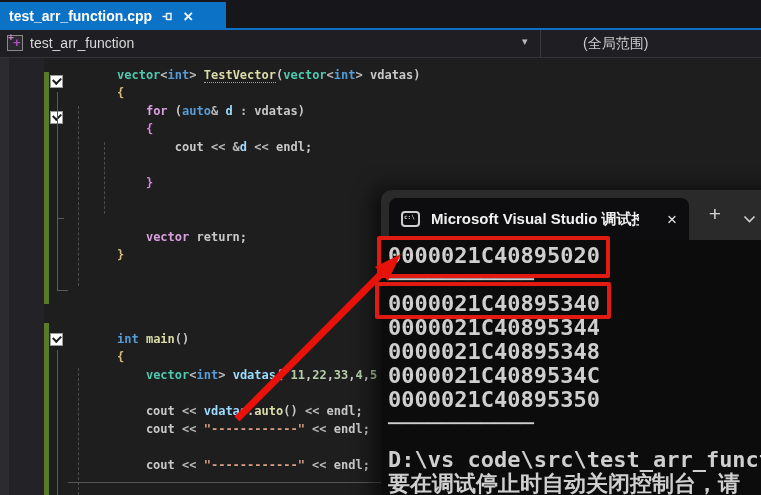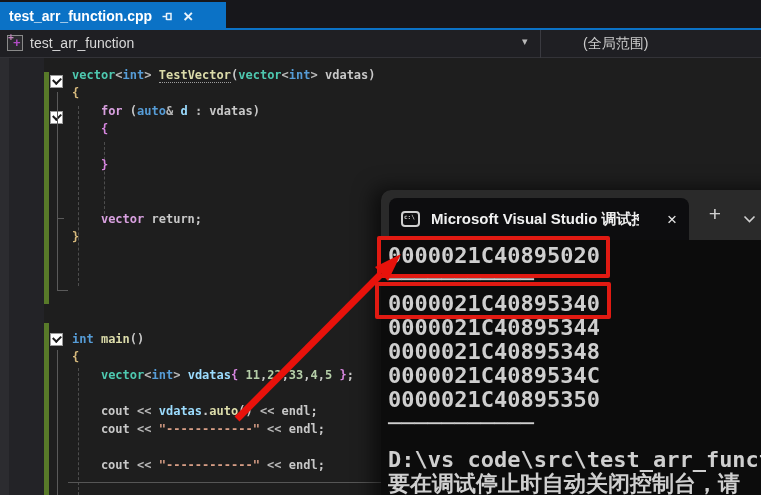--- a/index.html
+++ b/index.html
@@ -44,21 +44,21 @@
   .guide { position:absolute; width:0; border-left:1px dashed #4d4d4d; }
   .g1 { left:78px; top:106px; height:180px; }
   .g2 { left:104px; top:142px; height:72px; }
   .g3 { left:78px; top:368px; height:127px; }
   .hline { position:absolute; left:68px; top:482px; width:313px; height:1px; background:#565656; }
 
   
   .code-area { position:absolute; left:72px; top:0; }
   .code-block { position:absolute; left:0; }
   .code-line { height:18px; line-height:18px; white-space:pre;
-               font-family:"DejaVu Sans Mono", monospace; font-size:12px; font-weight:600; }
+               font-family:"DejaVu Sans Mono", monospace; font-size:12px; font-weight:600;margin-left:45px; }
   .tok.kw  { color:#569cd6; } .tok.ctl { color:#d8a0df; } .tok.typ { color:#4ec9b0; }
   .tok.fn  { color:#dcdcaa; } .tok.fnd { color:#dcdcaa; border-bottom:1px dotted #9e9e9e; }
   .tok.var { color:#9cdcfe; } .tok.num { color:#b5cea8; } .tok.str { color:#d69d85; }
   .tok.com { color:#57a64a; } .tok.pln { color:#c8c8c8; } .tok.op  { color:#b8b8b8; }
   .tok.b1  { color:#d7ba7d; } .tok.b2  { color:#d886e0; }
 
   
   .term { position:absolute; left:381px; top:190px; width:420px; height:340px; z-index:10;
           background:#0c0c0c; border-top-left-radius:10px; box-shadow:-8px -2px 20px rgba(0,0,0,.6); }
   .term-titlebar { position:absolute; left:0; top:0; right:0; height:50px; background:#2a2a2a;
@@ -132,20 +132,21 @@
   <div class="guide g2"></div>
   <div class="guide g3"></div>
   <div class="hline"></div>
 
   <div class="code-area">
       <div class="code-block" style="top: 66px;">
         <div class="code-line"><span class="tok typ">vector</span><span class="tok op">&lt;</span><span class="tok kw">int</span><span class="tok op">&gt;</span><span class="tok pln"> </span><span class="tok fnd">TestVector</span><span class="tok pln">(</span><span class="tok typ">vector</span><span class="tok op">&lt;</span><span class="tok kw">int</span><span class="tok op">&gt;</span><span class="tok pln"> vdatas)</span></div>
         <div class="code-line"><span class="tok b1">{</span></div>
         <div class="code-line"><span class="tok pln">    </span><span class="tok ctl">for</span><span class="tok pln"> (</span><span class="tok kw">auto</span><span class="tok op">&amp;</span><span class="tok pln"> </span><span class="tok var">d</span><span class="tok pln"> </span><span class="tok op">:</span><span class="tok pln"> vdatas)</span></div>
         <div class="code-line"><span class="tok pln">    </span><span class="tok b2">{</span></div>
+        <div class="code-line"><span class="tok pln">        cout </span><span class="tok op">&lt;&lt;</span><span class="tok pln"> </span><span class="tok op">&amp;</span><span class="tok var">d</span><span class="tok pln"> </span><span class="tok op">&lt;&lt;</span><span class="tok pln"> endl;</span></div>
         <div class="code-line"></div>
         <div class="code-line"><span class="tok pln">    </span><span class="tok b2">}</span></div>
         <div class="code-line"></div>
         <div class="code-line"></div>
         <div class="code-line"><span class="tok pln">    </span><span class="tok ctl">vector</span><span class="tok pln"> return;</span></div>
         <div class="code-line"><span class="tok b1">}</span></div>
       </div>
       <div class="code-block" style="top: 330px;">
         <div class="code-line"><span class="tok kw">int</span><span class="tok pln"> </span><span class="tok fn">main</span><span class="tok pln">()</span></div>
         <div class="code-line"><span class="tok b1">{</span></div>

